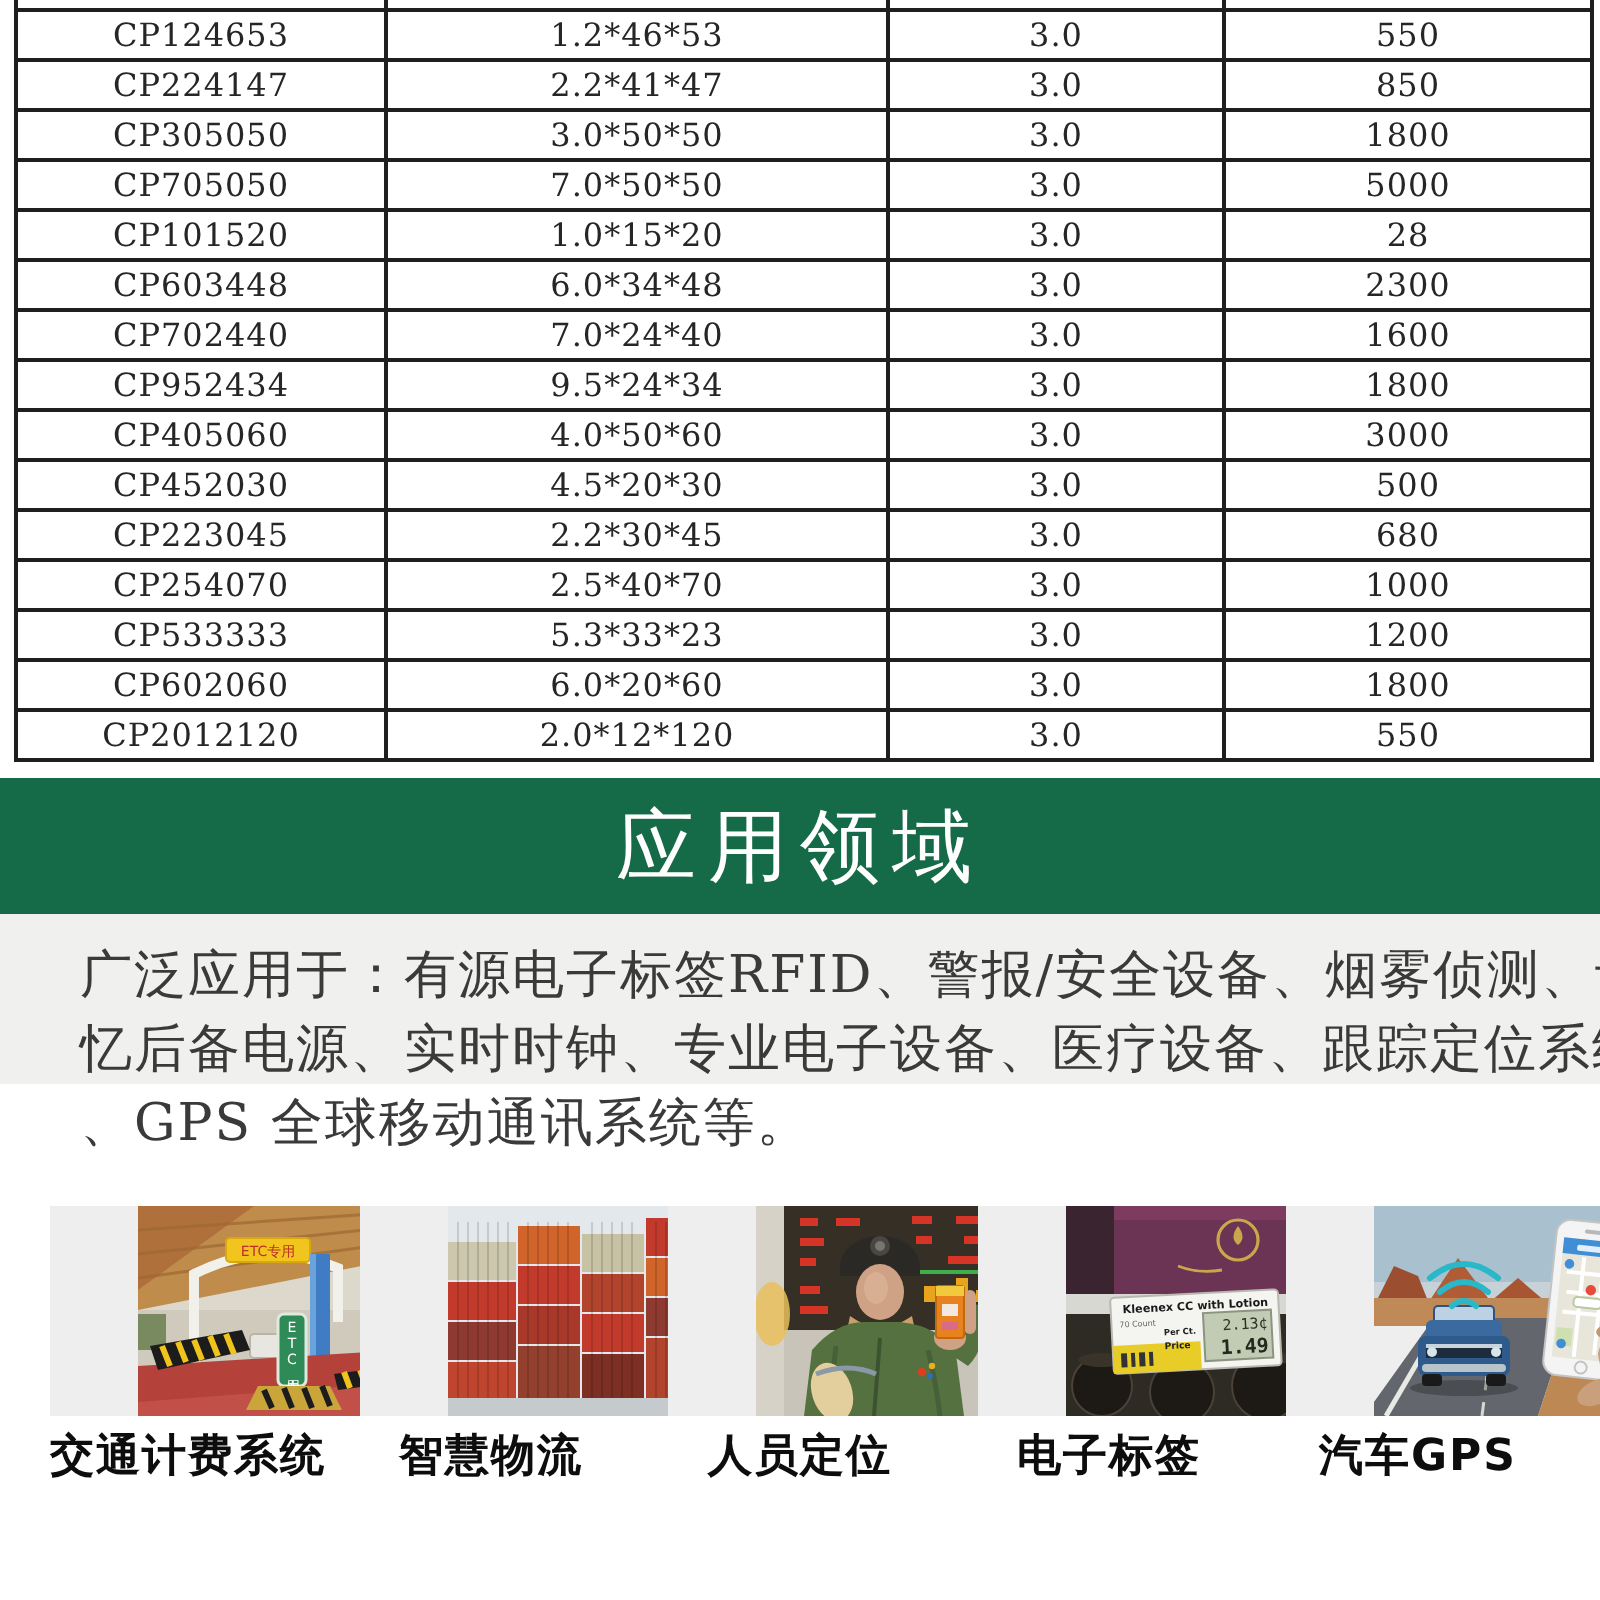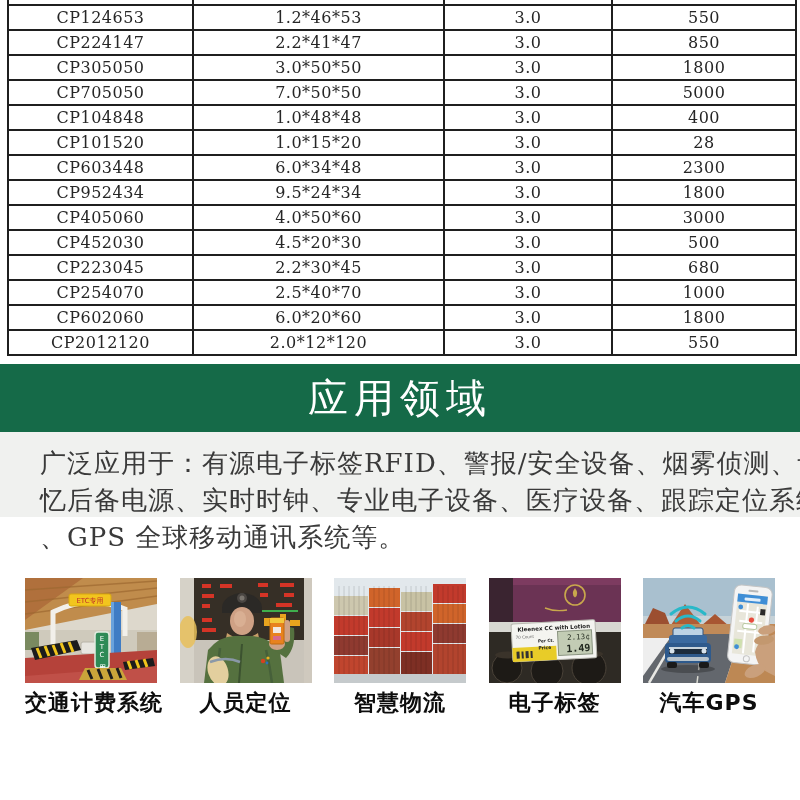--- a/index.html
+++ b/index.html
@@ -44,21 +44,21 @@
     font-size:26px;line-height:37px;color:#3a3a3a;
     letter-spacing:1px;white-space:nowrap;
   }
 
   
   .apps{
     display:flex;justify-content:space-between;
     padding:0 25px;
   }
   .app{width:132px;margin:0;text-align:center;}
-  .thumb{width:132px;height:105px;overflow:hidden;background:#eee;}
+  .thumb{width:132px;height:105px;overflow:hidden;background:#eee;padding-left:44px;}
   .thumb svg{display:block;}
   .app figcaption{
     margin-top:5px;font-size:22px;font-weight:bold;color:#0d0d0d;
     font-family:"DejaVu Sans","Liberation Sans",sans-serif;
     letter-spacing:1px;white-space:nowrap;
   }
   .svgtext{font-family:"DejaVu Sans","Liberation Sans",sans-serif;}
   .vtext{writing-mode:vertical-rl;text-orientation:upright;}
   .mono{font-family:"DejaVu Sans Mono","Liberation Mono",monospace;}
 </style>
@@ -99,38 +99,38 @@
           <td>3.0</td>
           <td>1800</td>
         </tr>
     <tr>
           <td>CP705050</td>
           <td>7.0*50*50</td>
           <td>3.0</td>
           <td>5000</td>
         </tr>
     <tr>
-          <td>CP104848</td>
-          <td>1.0*48*48</td>
-          <td>3.0</td>
-          <td>400</td>
-        </tr>
-    <tr>
           <td>CP101520</td>
           <td>1.0*15*20</td>
           <td>3.0</td>
           <td>28</td>
         </tr>
     <tr>
           <td>CP603448</td>
           <td>6.0*34*48</td>
           <td>3.0</td>
           <td>2300</td>
         </tr>
     <tr>
+          <td>CP702440</td>
+          <td>7.0*24*40</td>
+          <td>3.0</td>
+          <td>1600</td>
+        </tr>
+    <tr>
           <td>CP952434</td>
           <td>9.5*24*34</td>
           <td>3.0</td>
           <td>1800</td>
         </tr>
     <tr>
           <td>CP405060</td>
           <td>4.0*50*60</td>
           <td>3.0</td>
           <td>3000</td>
@@ -145,20 +145,26 @@
           <td>CP223045</td>
           <td>2.2*30*45</td>
           <td>3.0</td>
           <td>680</td>
         </tr>
     <tr>
           <td>CP254070</td>
           <td>2.5*40*70</td>
           <td>3.0</td>
           <td>1000</td>
+        </tr>
+    <tr>
+          <td>CP533333</td>
+          <td>5.3*33*23</td>
+          <td>3.0</td>
+          <td>1200</td>
         </tr>
     <tr>
           <td>CP602060</td>
           <td>6.0*20*60</td>
           <td>3.0</td>
           <td>1800</td>
         </tr>
     <tr>
           <td>CP2012120</td>
           <td>2.0*12*120</td>
@@ -202,20 +208,49 @@
           <path d="M12,70 L16,80 M20,68 L24,78 M28,67 L32,77 M36,65 L40,75 M44,64 L48,74" stroke="#f0c41c" stroke-width="3"></path>
           <polygon points="98,84 128,80 130,88 100,92" fill="#1c1c1c"></polygon>
           <path d="M103,83 L106,91 M111,82 L114,90 M119,81 L122,89" stroke="#f0c41c" stroke-width="3"></path>
           <rect x="70" y="54" width="14" height="36" rx="3" fill="#2e8a56" stroke="#dfeade" stroke-width="1.5"></rect>
           <text class="svgtext vtext" x="77" y="57" font-size="7" fill="#ffffff" text-anchor="start">ETC专用</text>
           <polygon points="60,90 96,90 102,102 54,102" fill="#caa53a"></polygon>
           <path d="M63,92 L67,101 M73,91 L77,101 M83,91 L87,101 M92,90 L96,100" stroke="#1c1c1c" stroke-width="3"></path>
         </svg>
       </div>
       <figcaption>交通计费系统</figcaption>
+    </figure>
+
+    <figure class="app">
+      <div class="thumb">
+        <svg width="132" height="105" viewBox="0 0 132 105">
+          <rect width="132" height="105" fill="#e2e8ec"></rect>
+          <g>
+            <rect x="0" y="18" width="34" height="19" fill="#cdc7ae"></rect>
+            <rect x="0" y="38" width="34" height="19" fill="#c23a2c"></rect>
+            <rect x="0" y="58" width="34" height="19" fill="#8f3a30"></rect>
+            <rect x="0" y="78" width="34" height="18" fill="#c0452e"></rect>
+            <rect x="35" y="10" width="31" height="19" fill="#d0642a"></rect>
+            <rect x="35" y="30" width="31" height="19" fill="#c23a2c"></rect>
+            <rect x="35" y="50" width="31" height="19" fill="#a8382a"></rect>
+            <rect x="35" y="70" width="31" height="26" fill="#93402e"></rect>
+            <rect x="67" y="14" width="31" height="19" fill="#c8c2a4"></rect>
+            <rect x="67" y="34" width="31" height="19" fill="#b2442e"></rect>
+            <rect x="67" y="54" width="31" height="19" fill="#c23a2c"></rect>
+            <rect x="67" y="74" width="31" height="22" fill="#7e2f24"></rect>
+            <rect x="99" y="6" width="33" height="19" fill="#c23a2c"></rect>
+            <rect x="99" y="26" width="33" height="19" fill="#d0642a"></rect>
+            <rect x="99" y="46" width="33" height="19" fill="#8f3a30"></rect>
+            <rect x="99" y="66" width="33" height="30" fill="#b2442e"></rect>
+          </g>
+          <path d="M5,8 V96 M10,8 V96 M15,8 V96 M20,8 V96 M25,8 V96 M30,8 V96 M40,8 V96 M45,8 V96 M50,8 V96 M55,8 V96 M60,8 V96 M72,8 V96 M77,8 V96 M82,8 V96 M87,8 V96 M92,8 V96 M104,8 V96 M109,8 V96 M114,8 V96 M119,8 V96 M124,8 V96 M129,8 V96" stroke="#000" stroke-width="1" opacity="0.13"></path>
+          <rect x="0" y="96" width="132" height="9" fill="#c5cacc"></rect>
+        </svg>
+      </div>
+      <figcaption>智慧物流</figcaption>
     </figure>
 
     <figure class="app">
       <div class="thumb">
         <svg width="132" height="105" viewBox="0 0 132 105">
           <rect width="132" height="105" fill="#c9c4ba"></rect>
           <rect x="14" y="0" width="112" height="62" fill="#362f26"></rect>
           <g fill="#d63426">
             <rect x="22" y="6" width="9" height="4"></rect>
               <rect x="40" y="6" width="12" height="4"></rect>
@@ -255,49 +290,20 @@
           <rect x="104" y="42" width="6" height="22" rx="3" fill="#cfa185"></rect>
           <rect x="90" y="40" width="14" height="26" rx="1.5" fill="#e8821e" stroke="#c06a10"></rect>
           <rect x="90" y="40" width="14" height="5" fill="#f2c83c"></rect>
           <rect x="93" y="49" width="8" height="6" fill="#f2e8e0"></rect>
           <rect x="93" y="58" width="8" height="4" fill="#d86a8a"></rect>
           <ellipse cx="38" cy="93" rx="10" ry="15" fill="#e3cf9e" transform="rotate(-18 38 93)"></ellipse>
           <path d="M30,84 Q46,78 60,84" stroke="#8a98a8" stroke-width="2.5" fill="none"></path>
         </svg>
       </div>
       <figcaption>人员定位</figcaption>
-    </figure>
-
-    <figure class="app">
-      <div class="thumb">
-        <svg width="132" height="105" viewBox="0 0 132 105">
-          <rect width="132" height="105" fill="#e2e8ec"></rect>
-          <g>
-            <rect x="0" y="18" width="34" height="19" fill="#cdc7ae"></rect>
-            <rect x="0" y="38" width="34" height="19" fill="#c23a2c"></rect>
-            <rect x="0" y="58" width="34" height="19" fill="#8f3a30"></rect>
-            <rect x="0" y="78" width="34" height="18" fill="#c0452e"></rect>
-            <rect x="35" y="10" width="31" height="19" fill="#d0642a"></rect>
-            <rect x="35" y="30" width="31" height="19" fill="#c23a2c"></rect>
-            <rect x="35" y="50" width="31" height="19" fill="#a8382a"></rect>
-            <rect x="35" y="70" width="31" height="26" fill="#93402e"></rect>
-            <rect x="67" y="14" width="31" height="19" fill="#c8c2a4"></rect>
-            <rect x="67" y="34" width="31" height="19" fill="#b2442e"></rect>
-            <rect x="67" y="54" width="31" height="19" fill="#c23a2c"></rect>
-            <rect x="67" y="74" width="31" height="22" fill="#7e2f24"></rect>
-            <rect x="99" y="6" width="33" height="19" fill="#c23a2c"></rect>
-            <rect x="99" y="26" width="33" height="19" fill="#d0642a"></rect>
-            <rect x="99" y="46" width="33" height="19" fill="#8f3a30"></rect>
-            <rect x="99" y="66" width="33" height="30" fill="#b2442e"></rect>
-          </g>
-          <path d="M5,8 V96 M10,8 V96 M15,8 V96 M20,8 V96 M25,8 V96 M30,8 V96 M40,8 V96 M45,8 V96 M50,8 V96 M55,8 V96 M60,8 V96 M72,8 V96 M77,8 V96 M82,8 V96 M87,8 V96 M92,8 V96 M104,8 V96 M109,8 V96 M114,8 V96 M119,8 V96 M124,8 V96 M129,8 V96" stroke="#000" stroke-width="1" opacity="0.13"></path>
-          <rect x="0" y="96" width="132" height="9" fill="#c5cacc"></rect>
-        </svg>
-      </div>
-      <figcaption>智慧物流</figcaption>
     </figure>
 
     <figure class="app">
       <div class="thumb">
         <svg width="132" height="105" viewBox="0 0 132 105">
           <rect width="132" height="105" fill="#63304e"></rect>
           <rect x="0" y="0" width="24" height="44" fill="#3a2430"></rect>
           <rect x="24" y="0" width="108" height="44" fill="#6b3354"></rect>
           <rect x="24" y="0" width="108" height="7" fill="#7d3b60"></rect>
           <circle cx="86" cy="17" r="10" fill="none" stroke="#c9a84c" stroke-width="1.6"></circle>

